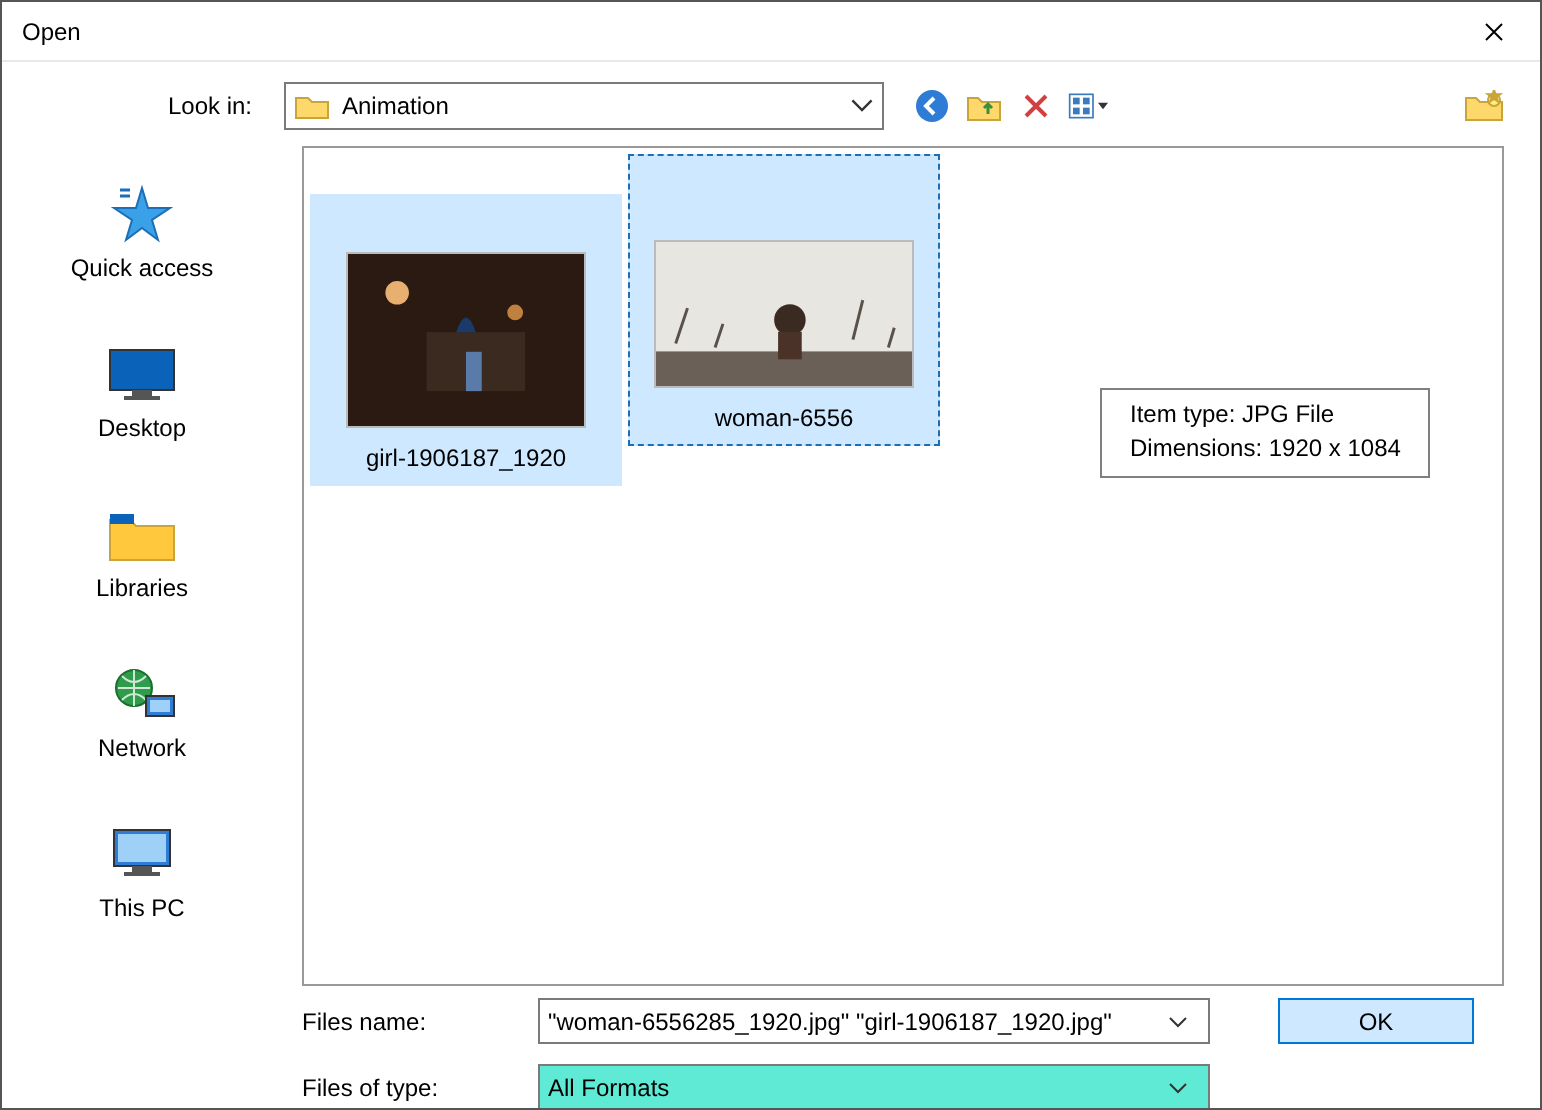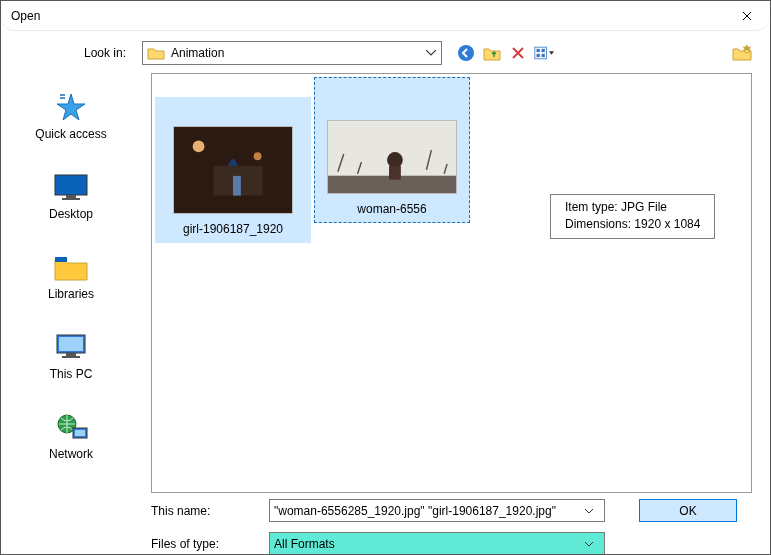--- a/index.html
+++ b/index.html
@@ -1,17 +1,17 @@
 <!DOCTYPE html>
 <html><head>
 <meta charset="utf-8">
 <style>
 * { box-sizing: border-box; margin: 0; padding: 0; font-family: 'Segoe UI', Tahoma, sans-serif; font-size: 12px; }
 body { background: #fff; width: 771px; height: 555px; border: 1px solid #555; position: relative; }
-.titlebar { height: 30px; display: flex; align-items: center; justify-content: space-between; padding: 0 0 0 10px; border-bottom: 1px solid #e8e8e8; border-radius: 14px; }
+.titlebar { height: 30px; display: flex; align-items: center; justify-content: space-between; padding: 0 0 0 10px; border-bottom: 1px solid #e8e8e8; }
 .titlebar .title { font-size: 12px; }
 .titlebar .close { width: 46px; height: 30px; display: flex; align-items: center; justify-content: center; }
 .titlebar .close svg { width: 10px; height: 10px; }
 .lookin-row { display: flex; align-items: center; padding: 10px 18px 8px 18px; gap: 8px; }
 .lookin-row .lbl { width: 115px; text-align: right; padding-right: 8px; }
 .lookin-select { flex: 0 0 300px; height: 24px; border: 1px solid #7a7a7a; display: flex; align-items: center; padding: 0 4px; gap: 6px; background: #fff; }
 .lookin-select .folder { width: 18px; height: 14px; }
 .lookin-select .txt { flex: 1; }
 .lookin-select .chev { width: 12px; }
 .toolbar-icons { display: flex; gap: 6px; align-items: center; margin-left: 6px; }
@@ -127,39 +127,39 @@
       <div class="pic">
         <svg width="36" height="30" viewBox="0 0 36 30">
             <path d="M2 8 h10 l3 3 h19 v17 h-32 z" fill="#ffc83d" stroke="#c9a43a"></path>
             <rect x="2" y="5" width="12" height="5" fill="#0a63b8"></rect>
           </svg>
       </div>
       <span class="plbl">Libraries</span>
     </div>
     <div class="place">
       <div class="pic">
+        <svg width="36" height="30" viewBox="0 0 36 30">
+            <circle cx="14" cy="12" r="9" fill="#2e9c4a" stroke="#1a6f2e"></circle>
+            <path d="M6 12 h16 M14 3 v18 M8 6 q6 6 12 0 M8 18 q6 -6 12 0" stroke="#cfe8d4" stroke-width="1" fill="none"></path>
+            <rect x="20" y="16" width="14" height="10" fill="#2e7cd6" stroke="#333"></rect>
+            <rect x="22" y="18" width="10" height="6" fill="#9fd0f7"></rect>
+          </svg>
+      </div>
+      <span class="plbl">Network</span>
+    </div>
+    <div class="place">
+      <div class="pic">
         <svg width="38" height="30" viewBox="0 0 38 30">
             <rect x="5" y="3" width="28" height="18" fill="#2e7cd6" stroke="#333"></rect>
             <rect x="7" y="5" width="24" height="14" fill="#9fd0f7"></rect>
             <rect x="14" y="21" width="10" height="3" fill="#555"></rect>
             <rect x="10" y="24" width="18" height="2" fill="#555"></rect>
           </svg>
       </div>
       <span class="plbl">This PC</span>
-    </div>
-    <div class="place">
-      <div class="pic">
-        <svg width="36" height="30" viewBox="0 0 36 30">
-            <circle cx="14" cy="12" r="9" fill="#2e9c4a" stroke="#1a6f2e"></circle>
-            <path d="M6 12 h16 M14 3 v18 M8 6 q6 6 12 0 M8 18 q6 -6 12 0" stroke="#cfe8d4" stroke-width="1" fill="none"></path>
-            <rect x="20" y="16" width="14" height="10" fill="#2e7cd6" stroke="#333"></rect>
-            <rect x="22" y="18" width="10" height="6" fill="#9fd0f7"></rect>
-          </svg>
-      </div>
-      <span class="plbl">Network</span>
     </div>
   </div>
 
   <div class="file-area">
     <div class="thumb sel">
       <div class="imgbox">
         <svg width="120" height="88" viewBox="0 0 120 88">
             <rect width="120" height="88" fill="#2a1a12"></rect>
             <circle cx="25" cy="20" r="6" fill="#e8b070"></circle>
             <circle cx="85" cy="30" r="4" fill="#c08040"></circle>
@@ -185,21 +185,21 @@
 
     <div class="tooltip">
       <div>Item type: JPG File</div>
       <div>Dimensions: 1920 x 1084</div>
     </div>
   </div>
 </div>
 
 <div class="bottom">
   <div class="brow">
-    <span class="blbl">This name:</span>
+    <span class="blbl">Files name:</span>
     <div class="bctrl">
       <span class="btxt">"woman-6556285_1920.jpg" "girl-1906187_1920.jpg"</span>
       <span class="chev">
         <svg width="10" height="6" viewBox="0 0 10 6">
             <path d="M1 1 L5 5 L9 1" stroke="#333" fill="none"></path>
           </svg>
       </span>
     </div>
     <div class="btn primary">
       <span>OK</span>

